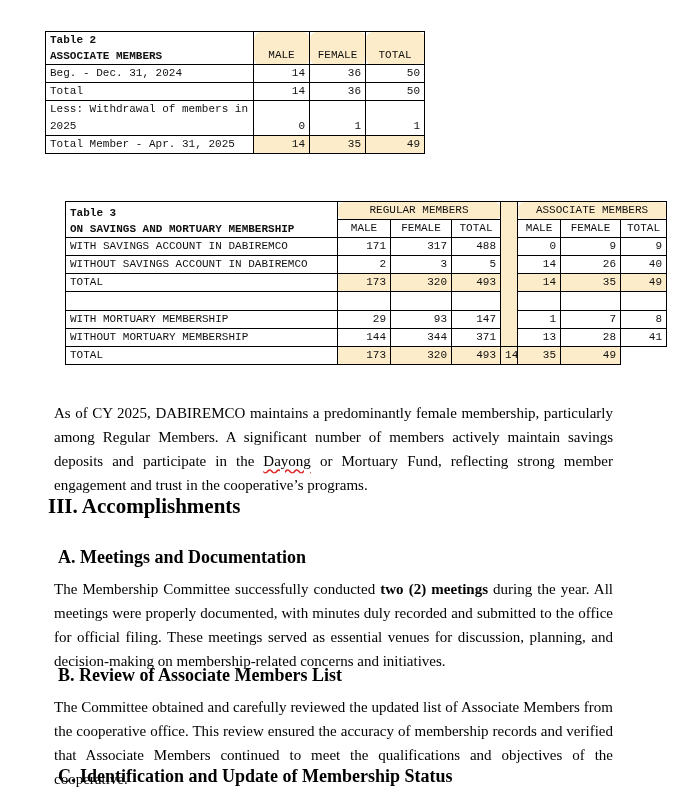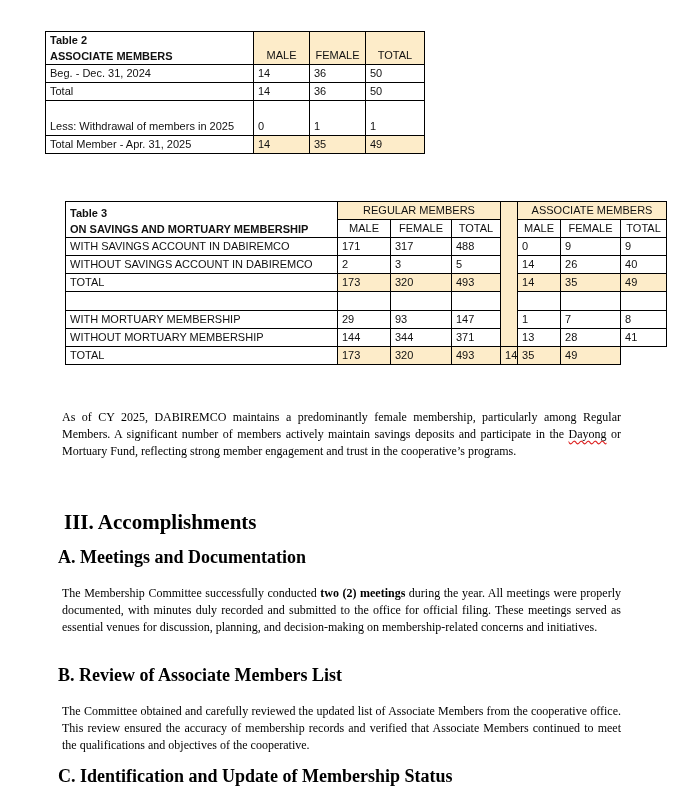--- a/index.html
+++ b/index.html
@@ -1,29 +1,29 @@
 <!DOCTYPE html>
 <html><head>
   <meta charset="utf-8">
   <style>
     html, body { margin: 0; padding: 0; background: #ffffff; }
     body { width: 674px; height: 802px; position: relative; overflow: hidden; color: #000; }
-    .tbl { position: absolute; border-collapse: collapse; font-family: Liberation Sans, sans-serif; font-size: 11px; color: #111; table-layout: fixed; }
+    .tbl { position: absolute; border-collapse: collapse; font-family: Liberation Mono, monospace; font-size: 11px; color: #111; table-layout: fixed; }
     .tbl td { border: 1px solid #000; padding: 0 4px; height: 17px; line-height: 17px; white-space: nowrap; vertical-align: bottom; }
-    .tbl td.num { }
-    .tbl td.ctr { text-align: center; }
+    .tbl td.num { text-align: right; }
+    .tbl td.ctr { text-align: center; border-radius: 7px; }
     .tbl td.hl { background: #fdecc9; }
     .tbl td.title { font-weight: bold; line-height: 16px; }
     .tbl td.wrap { white-space: normal; line-height: 17px; }
 
     #table2 { left: 45px; top: 31px; width: 379px; }
     #table3 { left: 45px; top: 201px; width: 601px; margin-left: 20px; }
 
-    .para { position: absolute; left: 46px; width: 559px; font-family: "Liberation Serif", serif; font-size: 12px; line-height: 17px; text-align: justify; margin: 16px; }
-    .h1 { position: absolute; left: 46px; font-family: "Liberation Serif", serif; font-weight: bold; font-size: 21px; margin: 18px; }
+    .para { position: absolute; left: 46px; width: 559px; font-family: "Liberation Serif", serif; font-size: 15px; line-height: 24px; text-align: justify; margin: 8px; }
+    .h1 { position: absolute; left: 46px; font-family: "Liberation Serif", serif; font-weight: bold; font-size: 21px; margin: 2px; }
     .h2 { position: absolute; left: 46px; font-family: "Liberation Serif", serif; font-weight: bold; font-size: 18px; margin: 12px; }
     .squiggle { text-decoration: underline wavy #d22; text-underline-offset: 2px; }
   </style>
 </head>
 <body>
 
 <table class="tbl" id="table2" data-name="table-associate-members">
   <colgroup>
       <col style="width:208px">
       <col style="width:56px">

